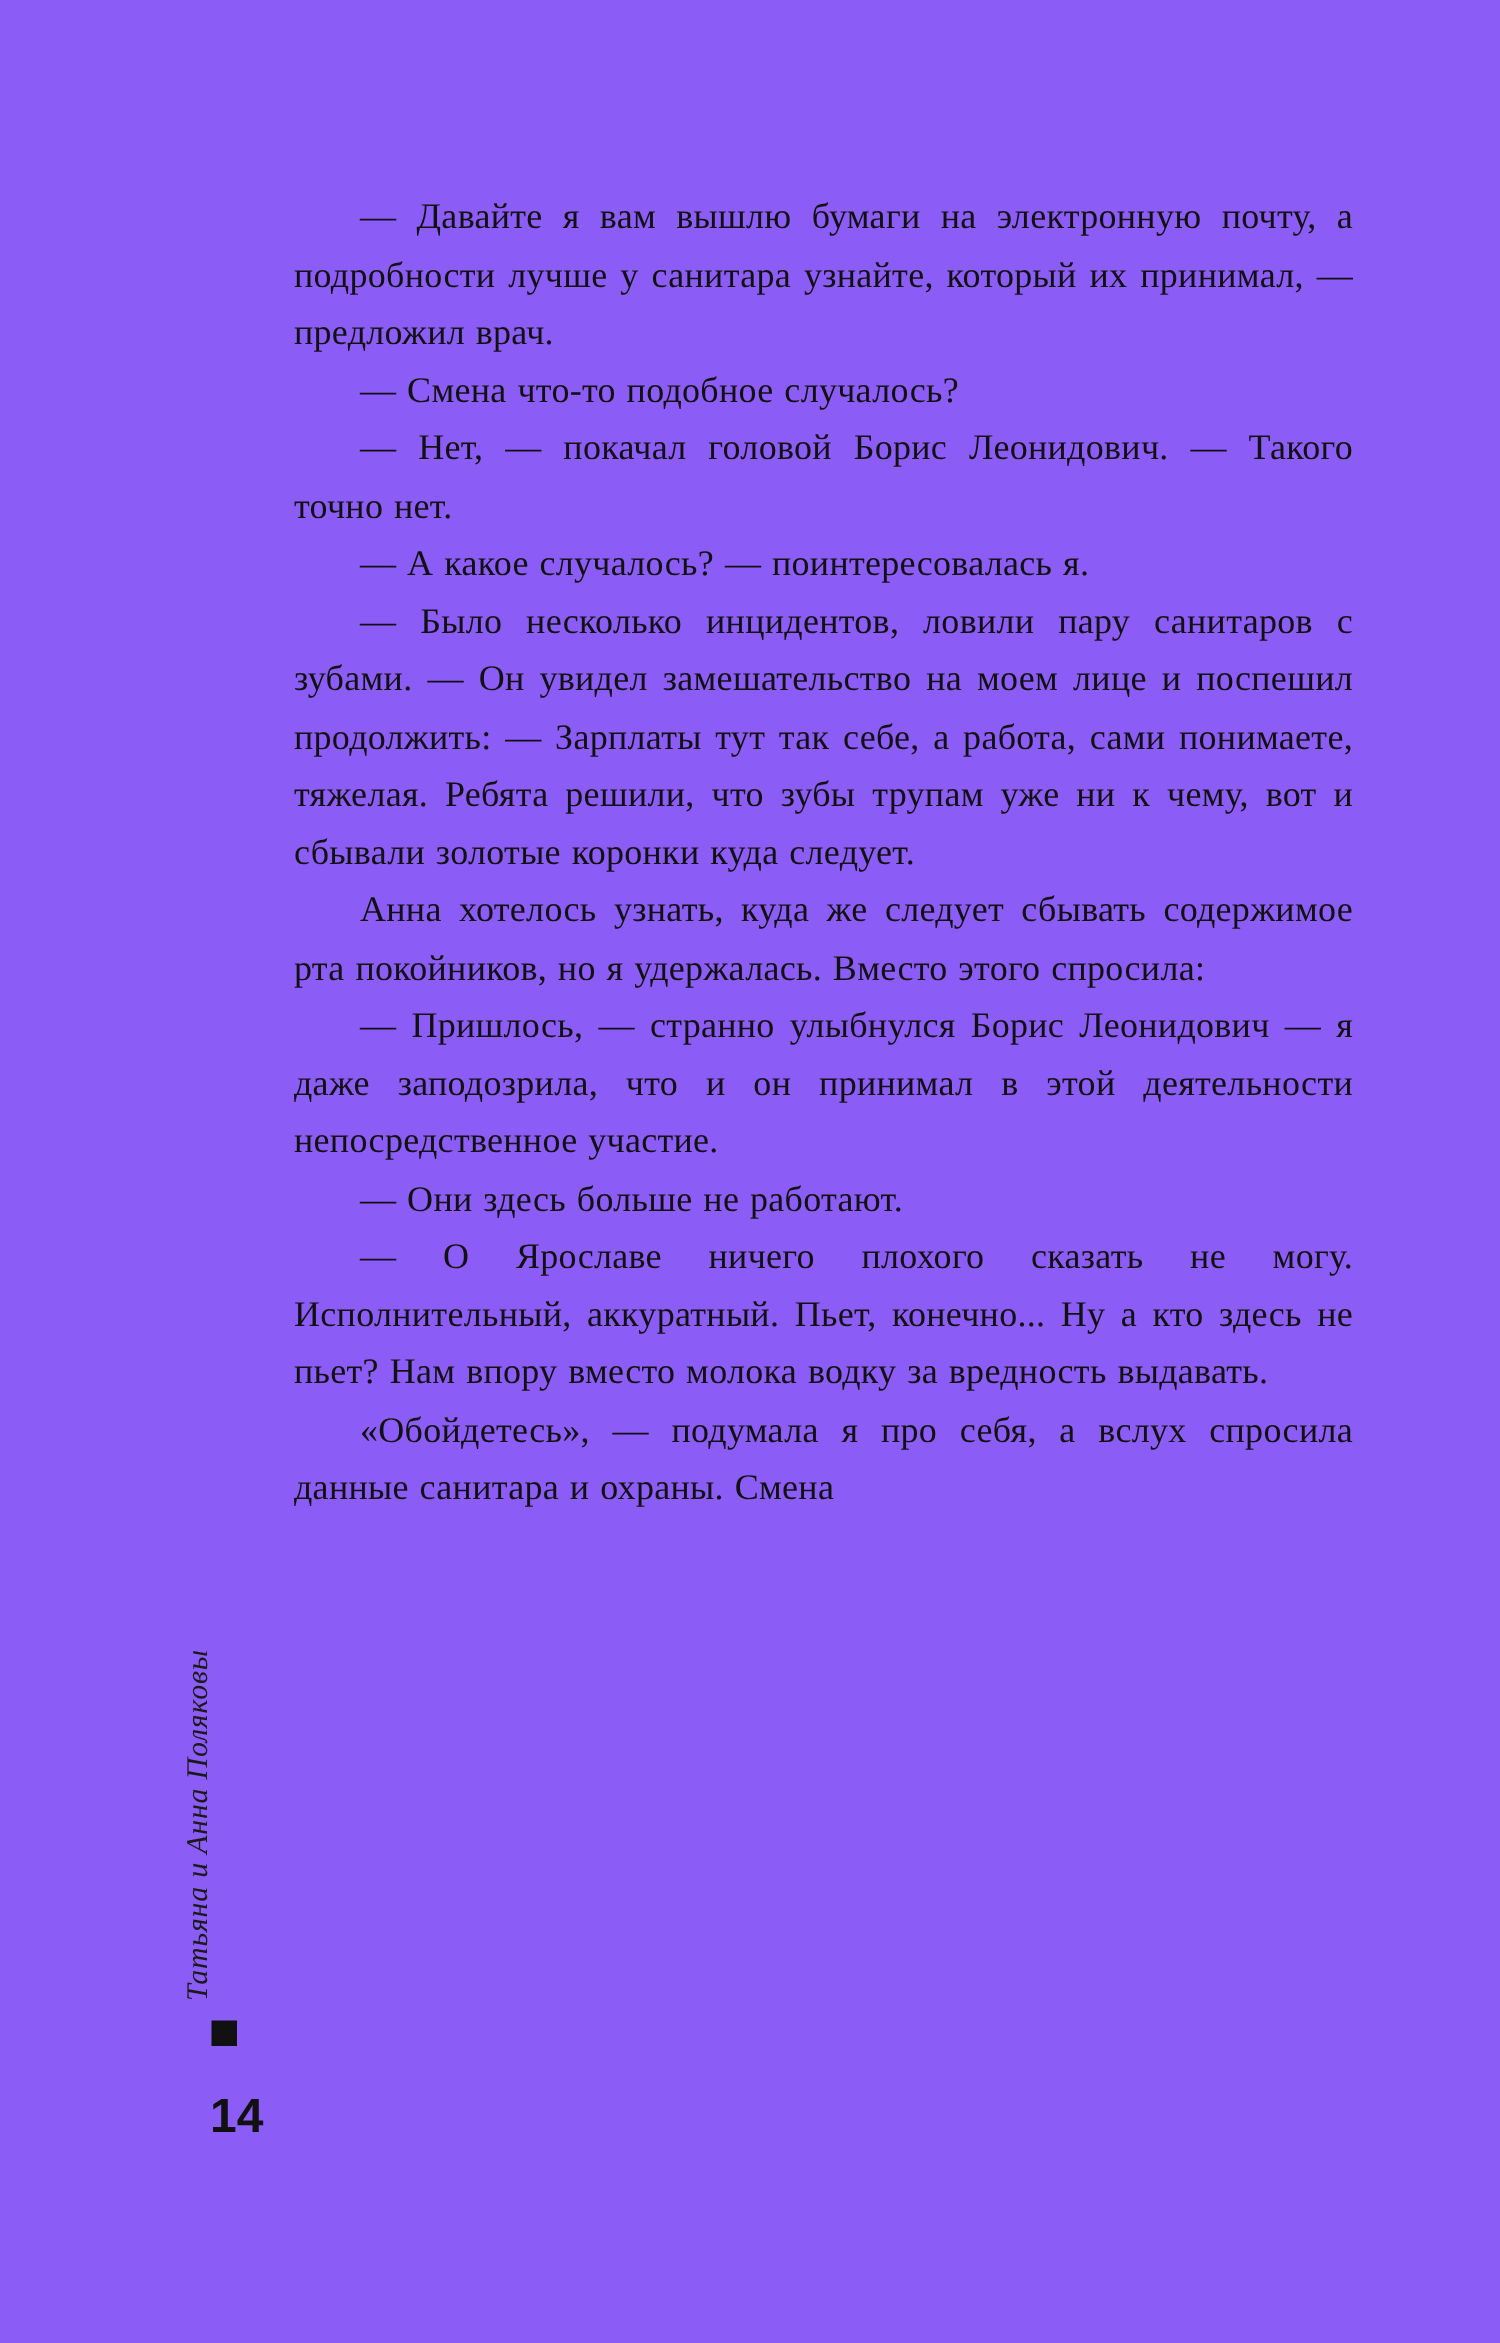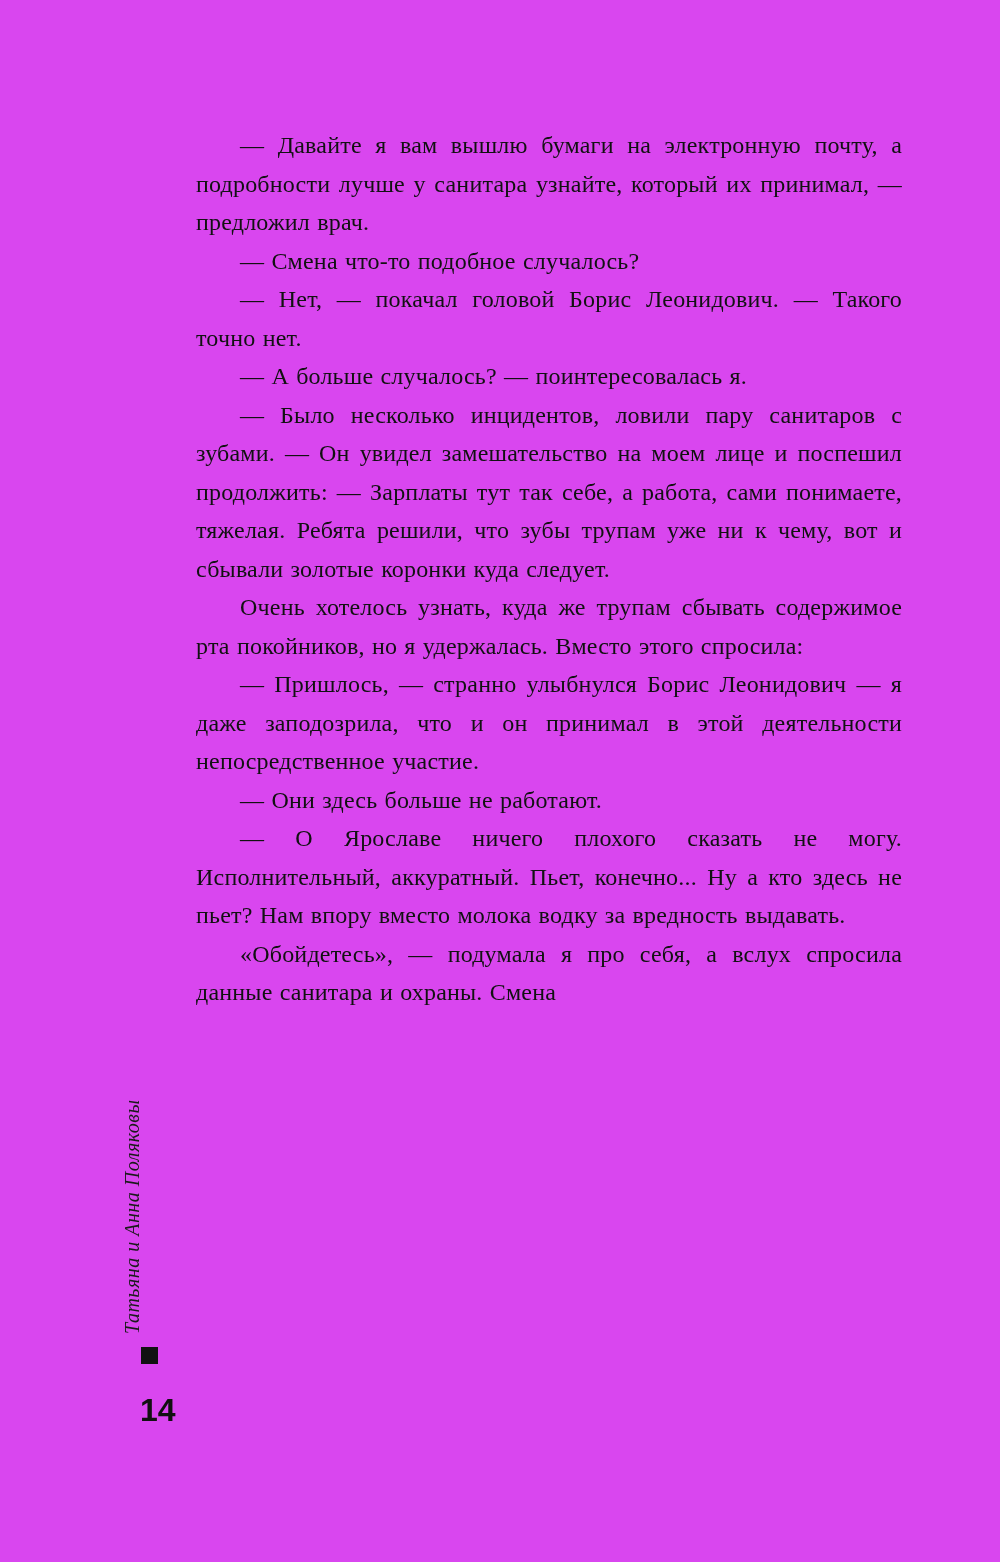--- a/index.html
+++ b/index.html
@@ -4,21 +4,21 @@
 <style>
   html, body {
     margin: 0;
     padding: 0;
     background: #ffffff;
   }
   .page {
     position: relative;
     width: 1000px;
     height: 1562px;
-    background: #d946ef;
+    background: #8b5cf6;
     overflow: hidden;
     font-family: "Liberation Serif", "DejaVu Serif", serif;
     color: #111111;
   }
   .text-block {
     position: absolute;
     left: 196px;
     top: 126px;
     width: 706px;
   }
@@ -63,23 +63,23 @@
 </style>
 </head>
 <body>
 
 <div class="page">
 
   <div class="text-block">
     <p>— Давайте я вам вышлю бумаги на электронную почту, а подробности лучше у санитара узнайте, который их принимал, — предложил врач.</p>
     <p>— Смена что-то подобное случалось?</p>
     <p>— Нет, — покачал головой Борис Леонидович. — Такого точно нет.</p>
-    <p>— А больше случалось? — поинтересовалась я.</p>
+    <p>— А какое случалось? — поинтересовалась я.</p>
     <p>— Было несколько инцидентов, ловили пару санитаров с зубами. — Он увидел замешательство на моем лице и поспешил продолжить: — Зарплаты тут так себе, а работа, сами понимаете, тяжелая. Ребята решили, что зубы трупам уже ни к чему, вот и сбывали золотые коронки куда следует.</p>
-    <p>Очень хотелось узнать, куда же трупам сбывать содержимое рта покойников, но я удержалась. Вместо этого спросила:</p>
+    <p>Анна хотелось узнать, куда же следует сбывать содержимое рта покойников, но я удержалась. Вместо этого спросила:</p>
     <p>— Пришлось, — странно улыбнулся Борис Леонидович — я даже заподозрила, что и он принимал в этой деятельности непосредственное участие.</p>
     <p>— Они здесь больше не работают.</p>
     <p>— О Ярославе ничего плохого сказать не могу. Исполнительный, аккуратный. Пьет, конечно... Ну а кто здесь не пьет? Нам впору вместо молока водку за вредность выдавать.</p>
     <p>«Обойдетесь», — подумала я про себя, а вслух спросила данные санитара и охраны. Смена</p>
   </div>
 
   <div class="sidebar-author">Татьяна и Анна Поляковы</div>
 
   <div class="section-marker"></div>
 

